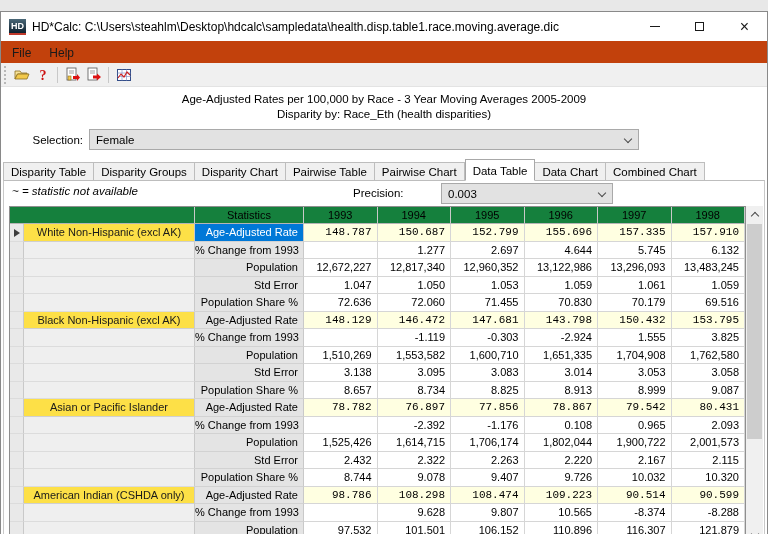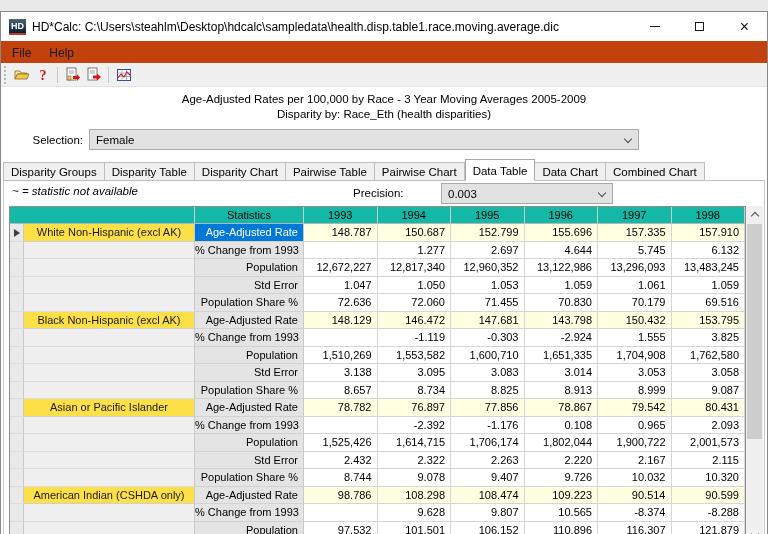--- a/index.html
+++ b/index.html
@@ -47,34 +47,34 @@
   .legend-row { height:25px; position:relative; font-size:11.5px; }
   .legend-note { position:absolute; left:8px; top:4px; font-style:italic; color:#000; }
   .precision-label { position:absolute; left:349px; top:6px; }
   .combo-prec { position:absolute; left:437px; top:2px; width:172px; }
 
   
   .grid-block { margin-left:5px; width:754px; }
   .grid-row-wrap { display:flex; }
   .grid-main { width:737px; border:1px solid #8f8f8f; background:#fff; }
   .grid-header { display:flex; }
-  .hcell { height:17px; line-height:16px; text-align:center; background:#14b8a6; border-right:1px solid #c9c9c9; border-bottom:1px solid #b5b5b5; font-size:11px; color:#000; }
+  .hcell { height:17px; line-height:16px; text-align:center; background:#15803d; border-right:1px solid #c9c9c9; border-bottom:1px solid #b5b5b5; font-size:11px; color:#000; }
   .c-left { width:185px; }
   .c-stat { width:109px; }
   .c-year { flex:1; }
   .grow { display:flex; height:17.5px; }
   .cell { height:100%; border-right:1px solid #d6d6d6; border-bottom:1px solid #d6d6d6; overflow:hidden; white-space:nowrap; font-size:11px; line-height:16px; }
   .c-ind { width:14px; background:#e9e9e9; border-right-color:#c9c9c9; border-bottom-color:#dcdcdc; position:relative; }
   .tri { position:absolute; left:4px; top:4.5px; width:0; height:0; border-left:6px solid #3d3d3d; border-top:4px solid transparent; border-bottom:4px solid transparent; }
   .c-grp { width:171px; background:#efefef; border-right-color:#c9c9c9; border-bottom-color:#dcdcdc; text-align:center; color:#1a1a1a; }
   .c-grp.named { background:#fde047; border-bottom-color:#cfcfcf; }
   .c-statcell { width:109px; background:#e4e4e4; border-right-color:#c9c9c9; border-bottom-color:#d2d2d2; text-align:right; padding-right:5px; }
   .c-statcell.sel { background:#0078d7; color:#fff; }
   .c-val { flex:1; background:#fff; text-align:right; padding-right:5px; }
-  .c-val.hl { background:#ffffe1; }
+  .c-val.hl { background:#ffffe1;font-family:Liberation Mono, monospace; }
   .sliver { height:4px; border-bottom:none; }
   .sliver .cell { border-bottom:none; }
 
   
   .vscroll { width:17px; height:338px; background:#f0f0f0; position:relative; flex:none; }
   .sb-arrow { position:absolute; width:17px; height:17px; display:flex; align-items:center; justify-content:center; }
   .sb-arrow .chev { border-color:#4a4a4a; }
   .vthumb { position:absolute; top:18px; left:1px; width:15px; height:215px; background:#cdcdcd; }
   .hscroll { width:754px; height:17px; background:#f0f0f0; position:relative; margin-top:0; }
   .chev.up { transform:rotate(-135deg); margin-top:3px; }
@@ -156,22 +156,22 @@
 
     <div class="selection-row">
       <div class="selection-label">Selection:</div>
       <div class="combo combo-sel">
         <span>Female</span>
         <span class="chev"></span>
       </div>
     </div>
 
     <div class="tabstrip">
+        <div class="tab">Disparity Table</div>
         <div class="tab">Disparity Groups</div>
-        <div class="tab">Disparity Table</div>
         <div class="tab">Disparity Chart</div>
         <div class="tab">Pairwise Table</div>
         <div class="tab">Pairwise Chart</div>
         <div class="tab active">Data Table</div>
         <div class="tab">Data Chart</div>
         <div class="tab">Combined Chart</div>
       </div>
 
     <div class="panel">
       <div class="legend-row">

